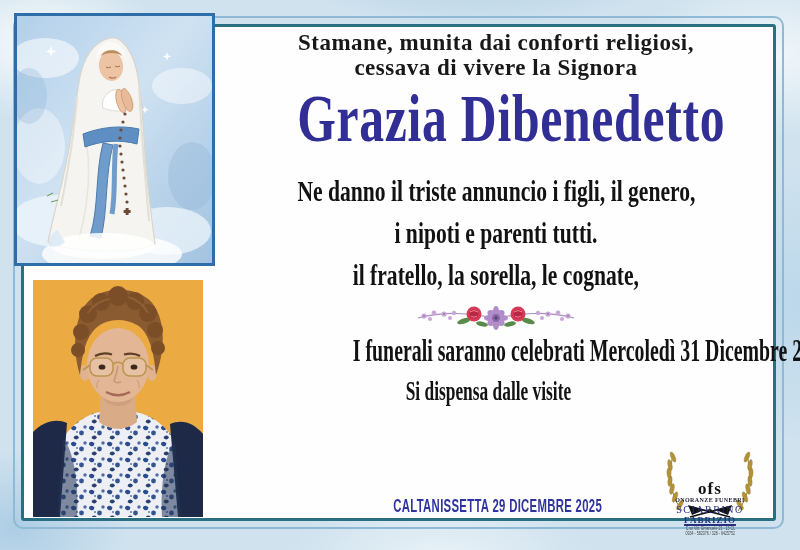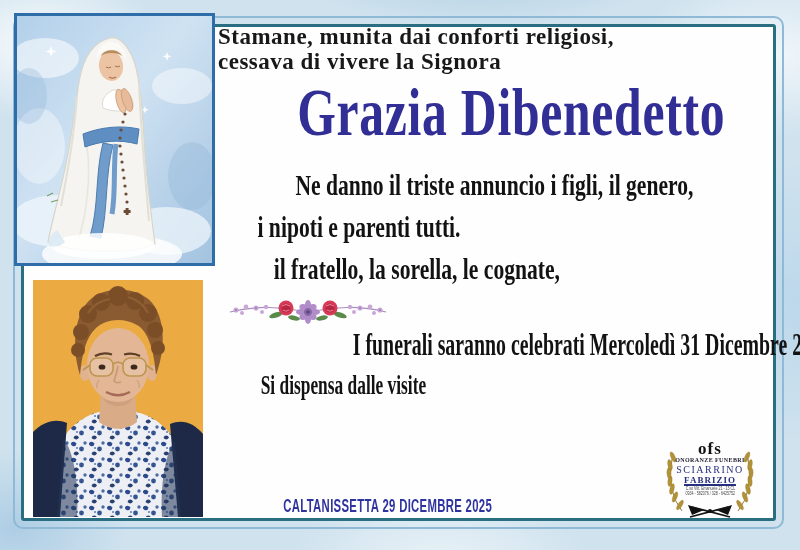--- a/index.html
+++ b/index.html
@@ -26,51 +26,51 @@
   .madonna{
     position:absolute;left:14px;top:13px;width:201px;height:253px;
     border:3px solid #2f6da8;background:#b9d4ea;z-index:4;box-sizing:border-box;
   }
   .madonna svg{display:block;width:100%;height:100%;}
   .portrait{
     position:absolute;left:33px;top:280px;width:170px;height:237px;z-index:3;
   }
   .portrait svg{display:block;width:100%;height:100%;}
   .content{
-    position:absolute;left:218px;top:24px;width:556px;z-index:2;
-    text-align:left;color:#121212;
+    position:absolute;left:218px;top:30px;width:556px;z-index:2;
+    text-align:center;color:#121212;
   }
   .content div{white-space:nowrap;}
   .line{display:inline-block;white-space:nowrap;}
   .intro{font-size:23px;font-weight:700;line-height:25px;letter-spacing:.5px;color:#181818;}
   .name-row{line-height:72px;margin-top:2px;}
   .name{font-size:68px;font-weight:700;color:#312e96;letter-spacing:1px;transform:scaleX(.73);}
   .ved-row{line-height:37px;}
   .ved{font-size:34px;font-weight:700;color:#312e96;transform:scaleX(.84);}
   .fam-row{line-height:37px;}
   .fam{font-size:30px;font-weight:700;transform:scaleX(.72);}
   .flowers-row{height:33px;line-height:33px;margin-top:1px;}
   .fun-row{line-height:38px;}
   .fun{font-size:31px;font-weight:700;transform:scaleX(.64);}
   .sub-row{line-height:33px;margin-top:3px;}
   .sub{font-size:26px;font-weight:700;transform:scaleX(.68);}
   .disp-row{line-height:31px;position:relative;left:-8px;}
   .disp{font-size:28px;font-weight:700;transform:scaleX(.62);}
   .place-date{
-    position:absolute;left:222px;top:496px;width:552px;text-align:left;z-index:2;
+    position:absolute;left:222px;top:496px;width:552px;text-align:center;z-index:2;
     font-family:"Liberation Sans",sans-serif;white-space:nowrap;text-decoration:underline;
   }
   .place-date .line{font-size:18px;font-weight:700;color:#2f339e;transform:scaleX(.63);letter-spacing:.5px;}
   .logo{
     position:absolute;left:654px;top:441px;width:112px;height:78px;z-index:5;
     text-align:center;font-family:"Liberation Serif",serif;
   }
   .logo .wreath{position:absolute;left:0;top:0;width:112px;height:78px;}
   .logo-text{position:relative;z-index:2;}
-  .ofs{font-size:17px;line-height:15px;font-weight:600;letter-spacing:1px;color:#111;}
+  .ofs{font-size:17px;line-height:15px;font-weight:600;letter-spacing:1px;color:#111;margin-top:40px;}
   .ofs-line1{font-size:6px;line-height:8px;font-weight:700;letter-spacing:.4px;color:#1b1b2e;}
   .ofs-name1{font-size:10px;line-height:11px;font-weight:400;letter-spacing:1.5px;color:#27307e;}
   .ofs-name2{font-size:9px;line-height:10px;font-weight:700;letter-spacing:1px;color:#27307e;}
   .ofs-name2 .line{border-bottom:1px solid #27307e;text-decoration:underline;}
   .ofs-tiny{font-size:5px;line-height:5px;color:#454545;font-family:"Liberation Sans",sans-serif;}
   .ofs-tiny .line{transform:scaleX(.72);}
 </style>
 </head>
 <body>
 

